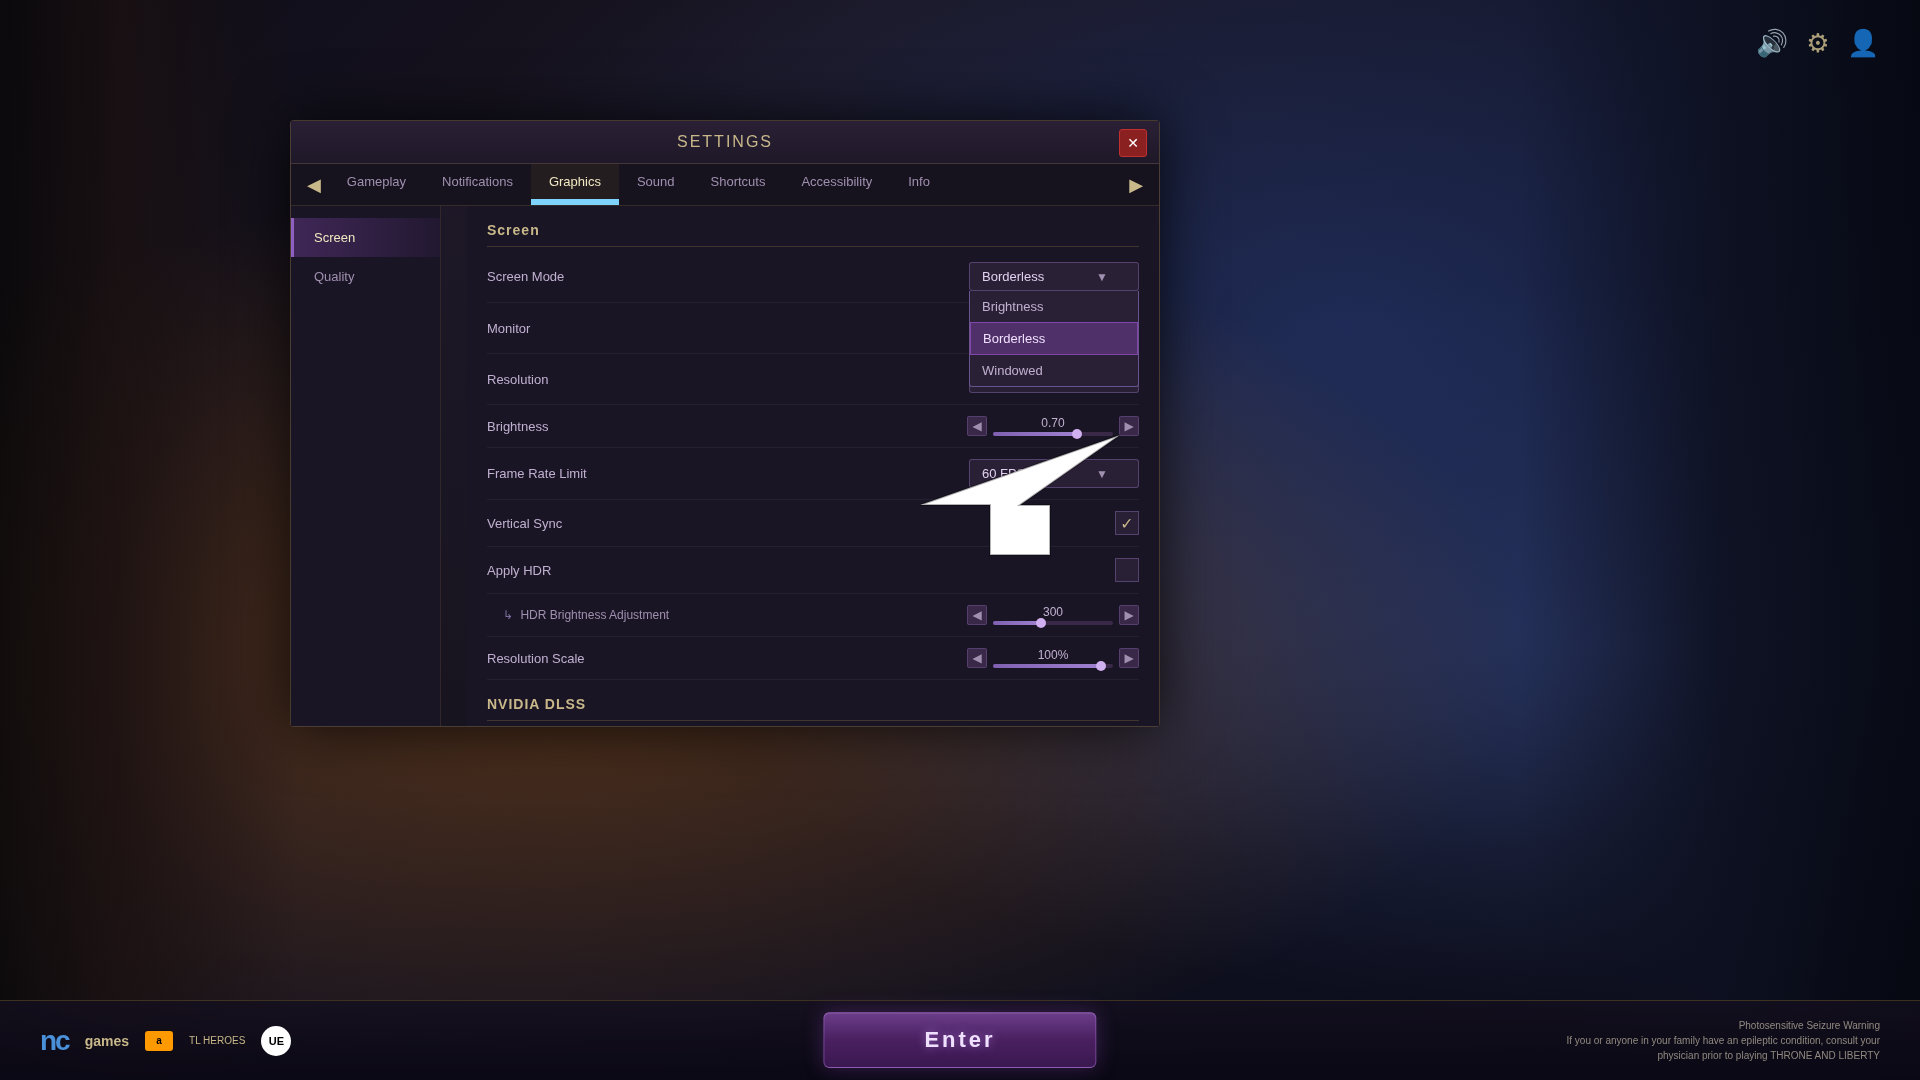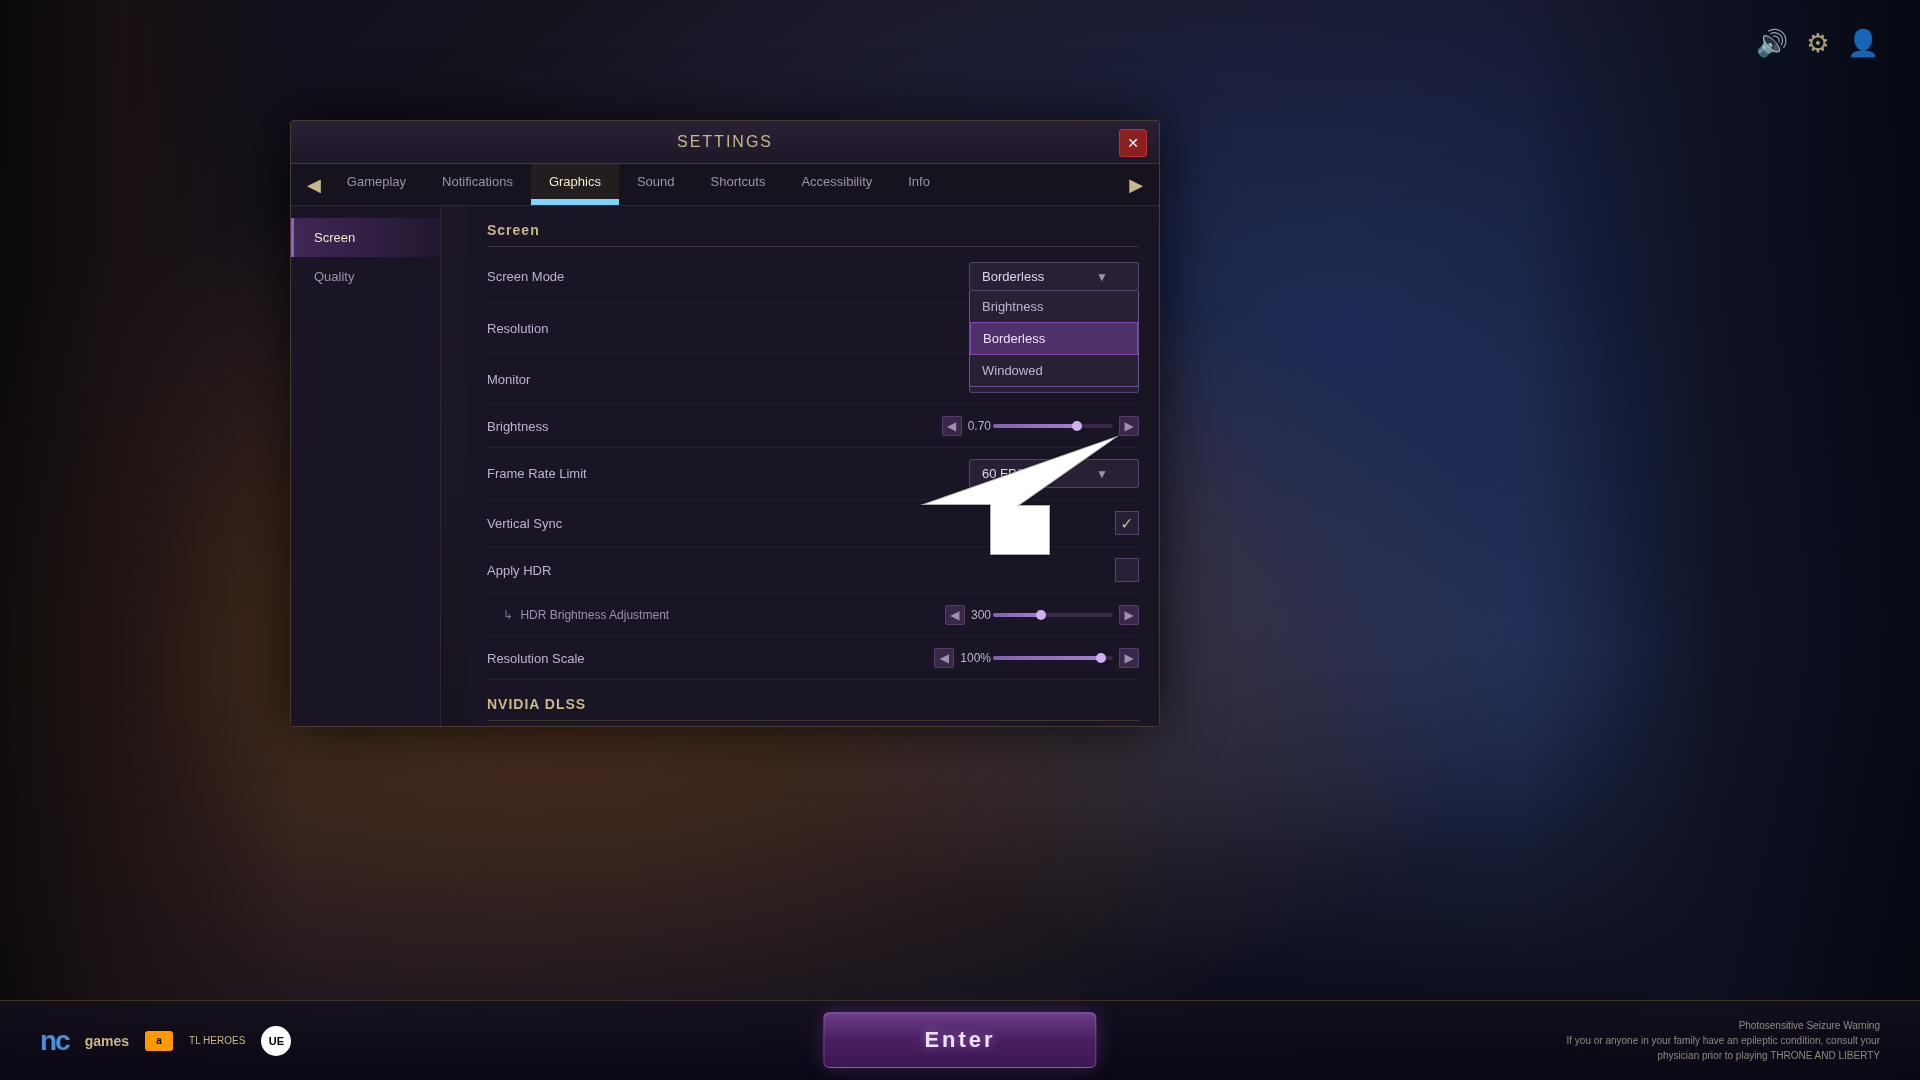--- a/index.html
+++ b/index.html
@@ -421,21 +421,21 @@
       color: #a090b0;
       font-size: 12px;
       cursor: pointer;
       display: flex;
       align-items: center;
       justify-content: center;
     }
 
     .slider-wrap {
       display: flex;
-      flex-direction: row;
+      flex-direction: column;
       align-items: center;
       gap: 2px;
     }
 
     .slider-value {
       color: #c0b0d0;
       font-size: 12px;
       text-align: center;
     }
 
@@ -539,31 +539,31 @@
             <div class="dropdown-menu">
               <div class="dropdown-option">Brightness</div>
               <div class="dropdown-option selected">Borderless</div>
               <div class="dropdown-option">Windowed</div>
             </div>
           </div>
         </div>
       </div>
 
       <div class="setting-row">
-        <span class="setting-label">Resolution</span>
+        <span class="setting-label">Monitor</span>
         <div class="setting-control">
           <div class="dropdown">
             <span></span>
             <span class="dropdown-arrow">▼</span>
           </div>
         </div>
       </div>
 
       <div class="setting-row">
-        <span class="setting-label">Monitor</span>
+        <span class="setting-label">Resolution</span>
         <div class="setting-control">
           <div class="dropdown">
             <span></span>
             <span class="dropdown-arrow">▼</span>
           </div>
         </div>
       </div>
 
       <div class="setting-row">
         <span class="setting-label">Brightness</span>

